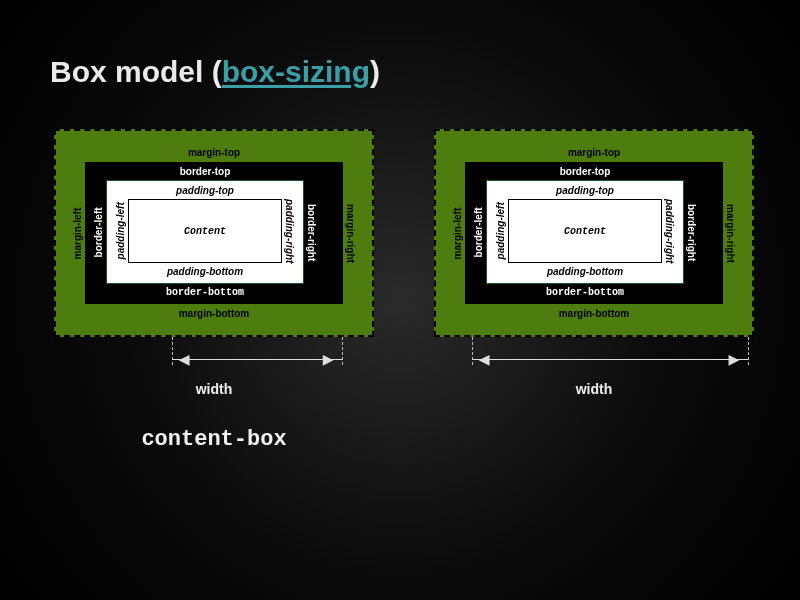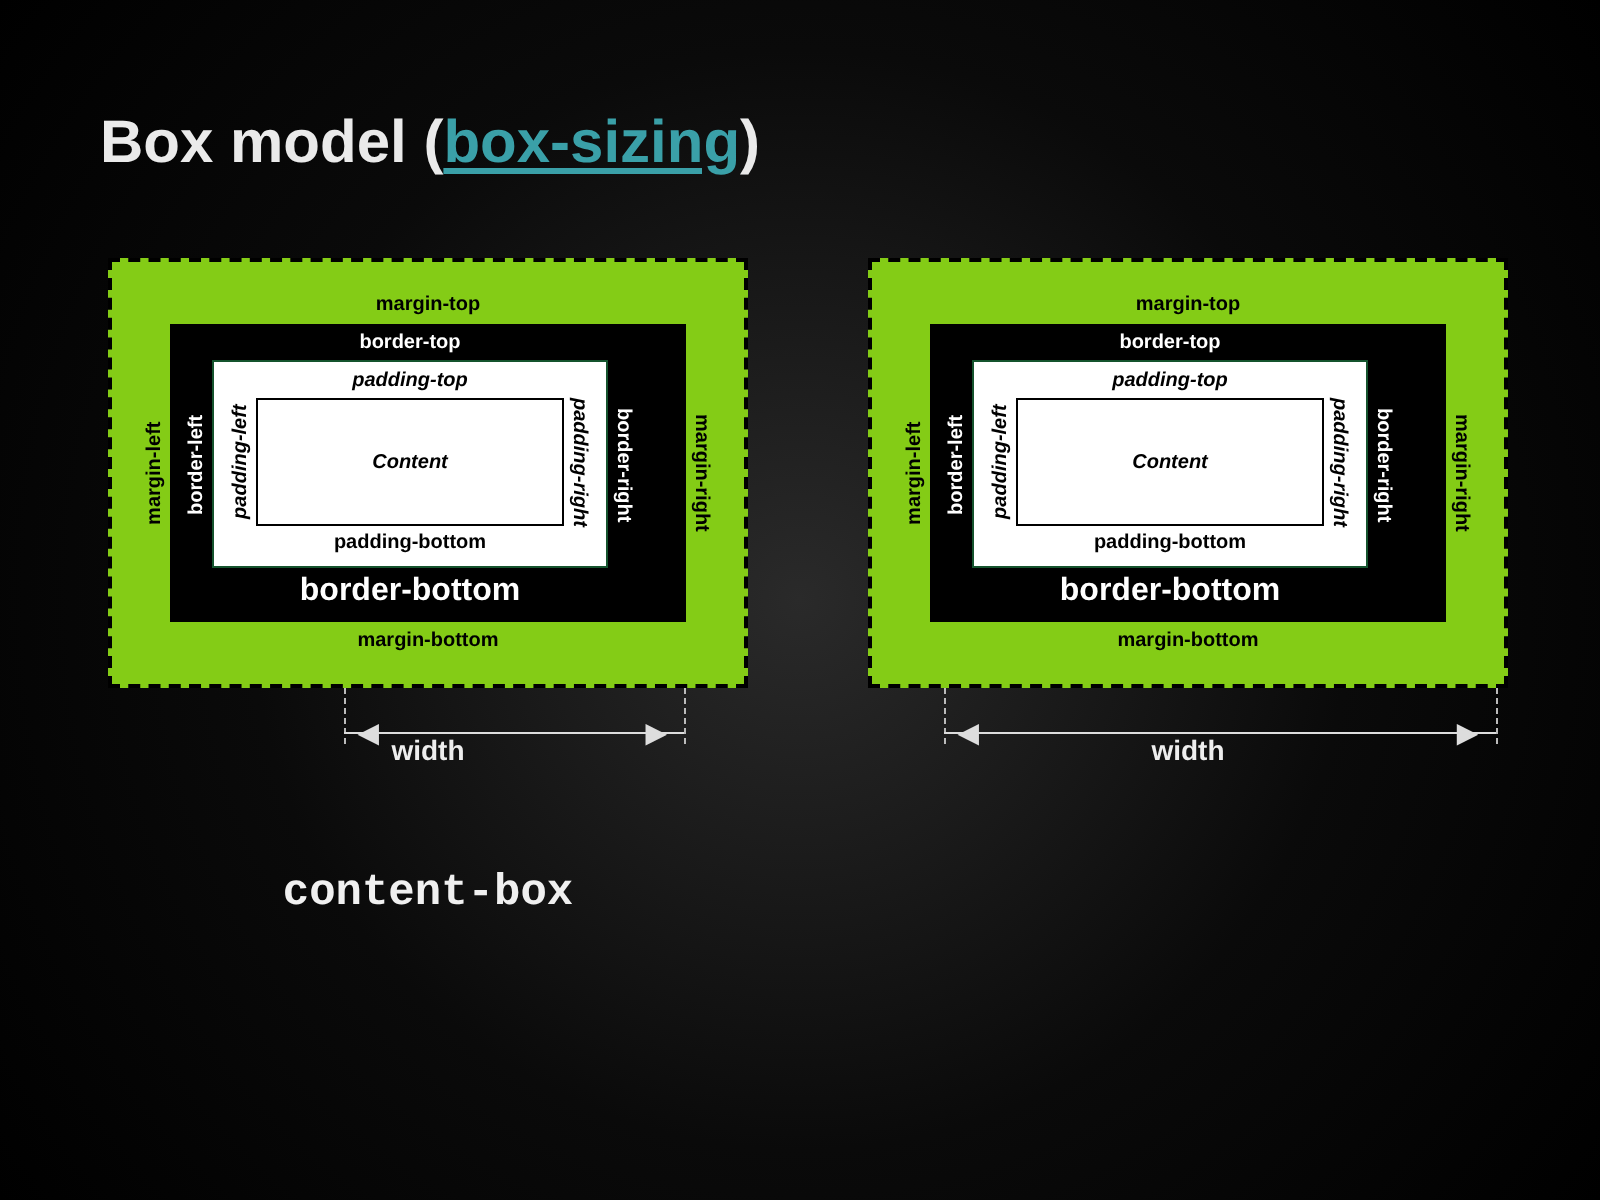--- a/index.html
+++ b/index.html
@@ -39,21 +39,21 @@
   }
   .col {
     flex: 0 0 auto;
     width: 320px;
     text-align: center;
   }
 
   
   .bm {
     border: 2px dashed #000;
-    background: #84cc16; 
+    background: #4d7c0f; 
     padding: 16px 14px;
     font-size: 10px;
     color: #000;
     text-align: center;
     position: relative;
   }
   .bm .m-top    { margin-bottom: 4px; font-weight: bold; }
   .bm .m-bottom { margin-top: 4px;    font-weight: bold; }
   .bm .hflex {
     display: flex;
@@ -72,46 +72,47 @@
   }
   .vlabel.left  { transform: rotate(180deg); }
 
   .border-box-d {
     background: #000;
     color: #fff;
     flex: 1 1 auto;
     padding: 4px 24px 6px 6px;
   }
   .border-box-d .b-top    { font-weight: bold; margin-bottom: 3px; font-size: 10px; }
-  .border-box-d .b-bottom { font-weight: bold; margin-top: 3px;    font-size: 16px; }
+  .border-box-d .b-bottom { font-weight: bold; margin-top: 3px;    font-size: 10px; font-family: Liberation Mono, monospace; }
   .border-box-d .vlabel   { color: #fff; }
 
   .padding-box-d {
     background: #fff;
     color: #000;
     border: 1px solid #14532d;
     flex: 1 1 auto;
     padding: 4px 6px 6px 6px;
   }
   .padding-box-d .p-top    { font-style: italic; font-weight: bold; margin-bottom: 3px; }
-  .padding-box-d .p-bottom { font-weight: bold; margin-top: 3px; }
+  .padding-box-d .p-bottom { font-style: italic; font-weight: bold; margin-top: 3px; }
   .padding-box-d .vlabel   { color: #000; font-style: italic; }
 
   .content-box-d {
     border: 1px solid #000;
     background: #fff;
     flex: 1 1 auto;
     display: flex;
     align-items: center;
     justify-content: center;
     font-style: italic;
     font-weight: bold;
     font-size: 10px;
     padding: 6px 8px;
     min-height: 14px;
+    font-family: Liberation Mono, monospace;
   }
 
   
   .width-row {
     position: relative;
     height: 48px;
     margin-top: 14px;
     color: #ddd;
   }
   .width-row .bar {
@@ -129,21 +130,21 @@
   }
   .width-row .arrow {
     position: absolute;
     top: 3px;
     font-size: 14px;
     color: #ddd;
     line-height: 10px;
   }
   .width-row .lbl {
     position: absolute;
-    top: 9px;
+    top: 30px;
     left: 0;
     right: 0;
     text-align: center;
     font-weight: bold;
     font-size: 14px;
     color: #eee;
   }
 
   .caption {
     margin-top: 28px;

